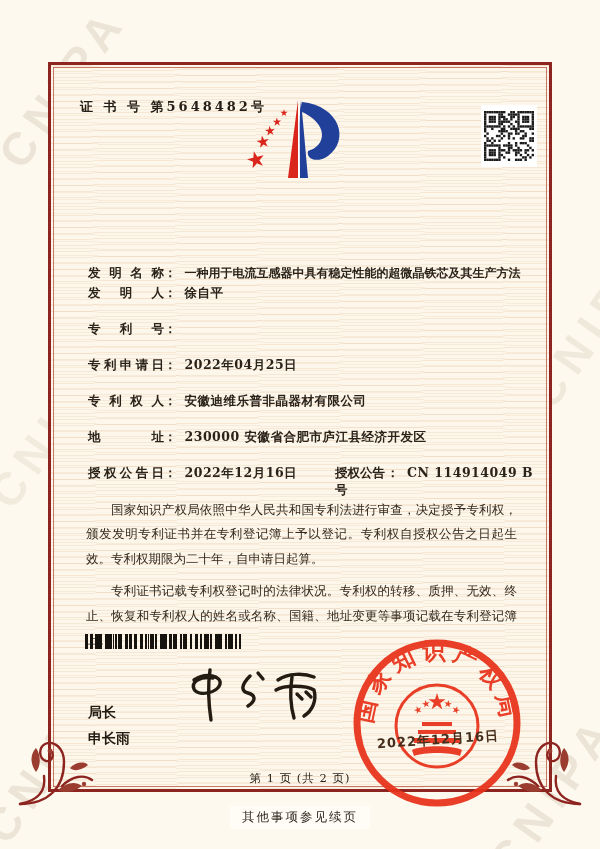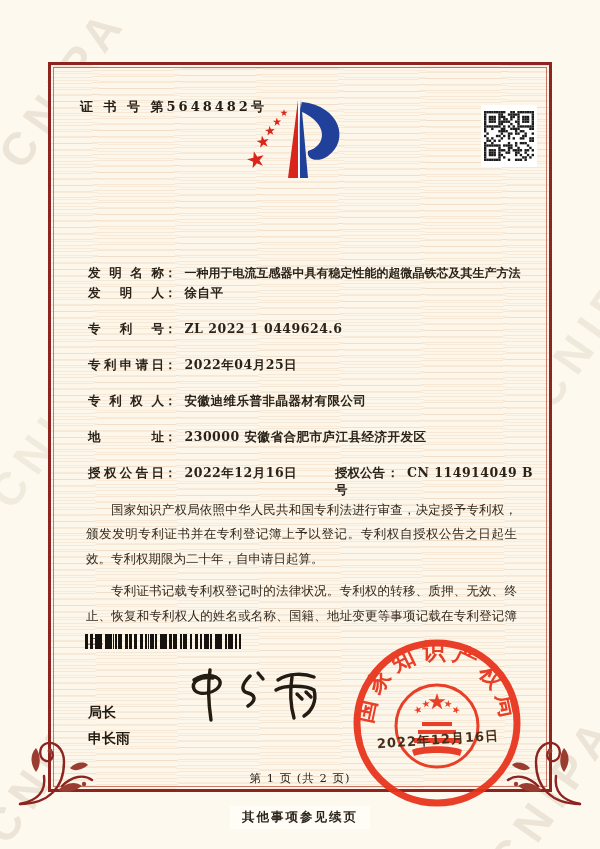--- a/index.html
+++ b/index.html
@@ -77,21 +77,21 @@
     font-size:13px; font-weight:bold; color:#452f1c; letter-spacing:1px;
     transform:rotate(-4deg); text-align:center;
     font-family:"DejaVu Sans","Liberation Sans",sans-serif;
   }
   .page-note{
     position:absolute; left:0; top:771px; width:100%; text-align:center;
     font-size:11.5px; color:#2b231a; letter-spacing:1px; z-index:5;
   }
   .footer-note{
     position:absolute; left:50%; top:806px; transform:translateX(-50%);
-    font-size:12.5px; font-weight:bold; color:#2e261c; letter-spacing:2px;
+    font-size:12.5px; font-weight:normal; color:#2e261c; letter-spacing:2px;
     background:rgba(255,253,246,0.9); padding:3px 12px; z-index:3;
   }
 </style>
 </head>
 <body>
 
 <div class="page">
 
   <div class="wm" style="left:-30px;top:60px;">CNIPA</div>
   <div class="wm" style="left:358px;top:215px;">CNIPA</div>
@@ -383,21 +383,20 @@
         <span class="val" style="font-size:12px;letter-spacing:0;margin-top:16px;">一种用于电流互感器中具有稳定性能的超微晶铁芯及其生产方法</span>
       </div>
       <div class="frow">
         <span class="lab">发明人</span>
           <span class="colon">：</span>
         <span class="val">徐自平</span>
       </div>
       <div class="frow">
         <span class="lab">专利号</span>
           <span class="colon">：</span>
-        <span class="val">ZL 2022 1 0449624.6</span>
       </div>
       <div class="frow">
         <span class="lab">专利申请日</span>
           <span class="colon">：</span>
         <span class="val">2022年04月25日</span>
       </div>
       <div class="frow">
         <span class="lab">专利权人</span>
           <span class="colon">：</span>
         <span class="val">安徽迪维乐普非晶器材有限公司</span>

